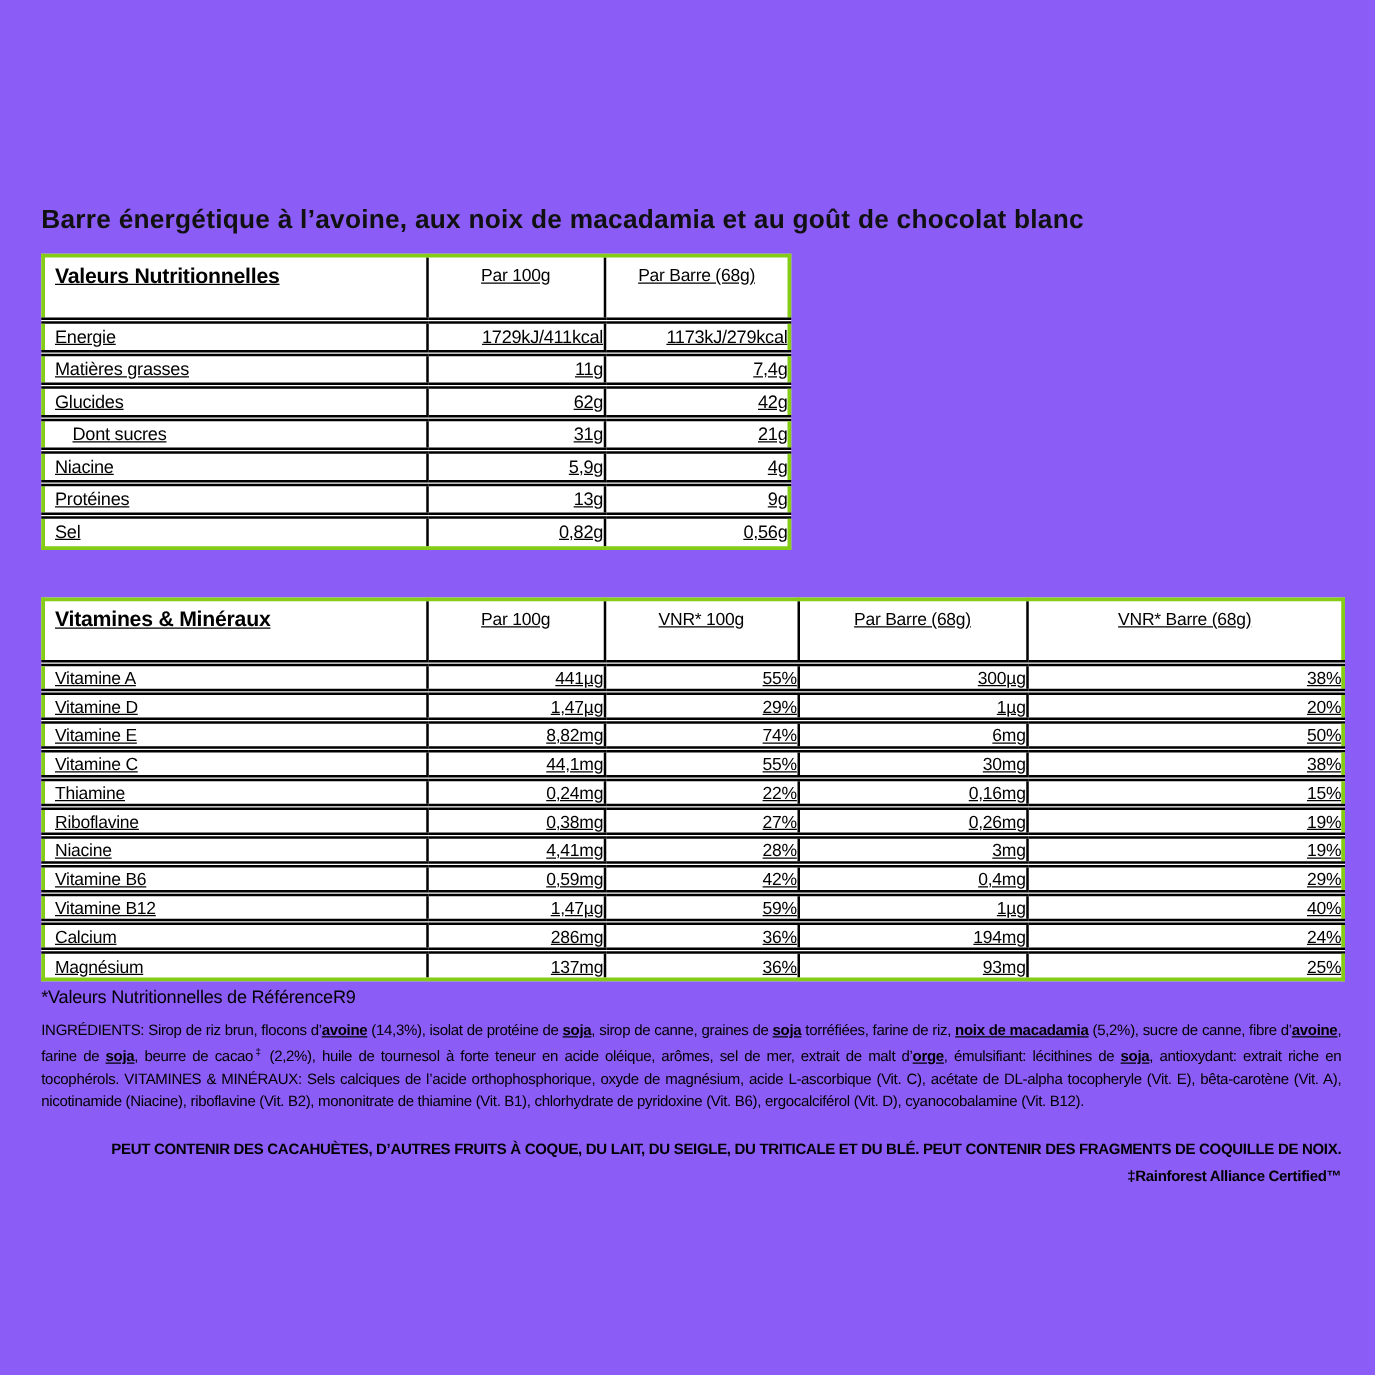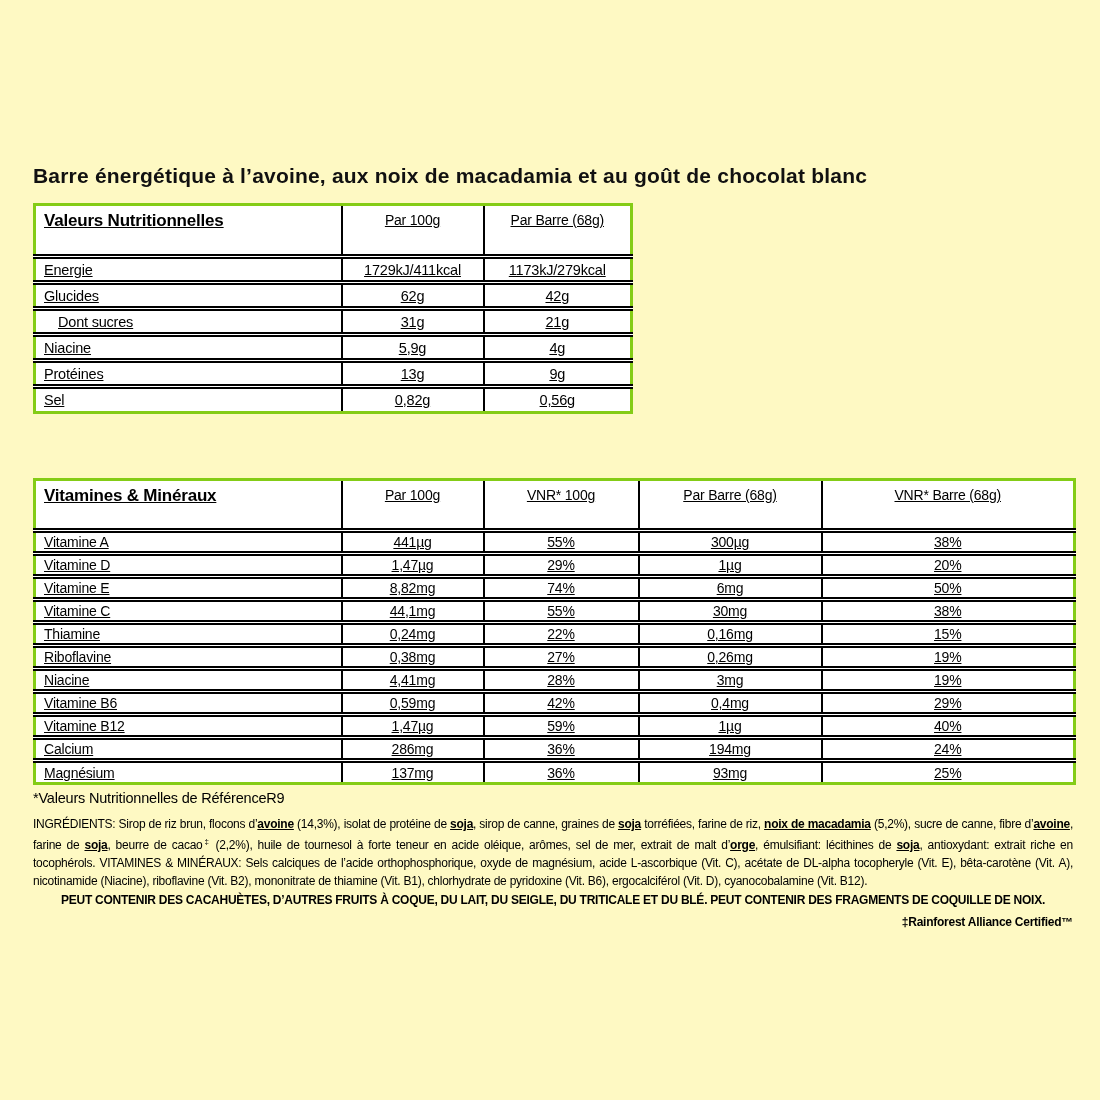--- a/index.html
+++ b/index.html
@@ -1,21 +1,21 @@
 <!DOCTYPE html>
 <html><head>
 <meta charset="utf-8">
 <style>
   * { margin: 0; padding: 0; box-sizing: border-box; }
   html, body { background: #ffffff; }
   .page {
     position: relative;
     width: 1100px;
     height: 1100px;
-    background: #fef9c3;
+    background: #8b5cf6;
     color: #000000;
     font-family: "Liberation Sans", sans-serif;
     overflow: hidden;
   }
   .product-title {
     position: absolute;
     left: 33px;
     top: 164px;
     width: 1040px;
     font-size: 21px;
@@ -54,21 +54,21 @@
     text-align: center;
     font-size: 14px;
     padding-top: 6px;
   }
   #table-nutrition thead th { height: 52px; }
   #table-nutrition tbody td { height: 26px; font-size: 14.5px; }
   #table-vitamins thead th { height: 51px; }
   #table-vitamins tbody td { height: 23px; font-size: 14px; }
   td.lbl { text-align: left; padding-left: 8px; }
   td.lbl.indent { padding-left: 22px; }
-  td.val { text-align: center; }
+  td.val { text-align: right; }
   .footnote-row {
     position: absolute;
     left: 33px;
     top: 790px;
     width: 1040px;
     display: flex;
     font-size: 14.5px;
     letter-spacing: -0.2px;
   }
   .bottom-block {
@@ -77,23 +77,23 @@
     top: 815px;
     width: 1040px;
     font-size: 12px;
     line-height: 18px;
     letter-spacing: -0.25px;
   }
   .ingredients { text-align: justify; }
   .ingredients .bu { font-weight: bold; text-decoration: underline; }
   .ingredients .sup { vertical-align: super; font-size: 0.65em; }
   .allergen {
-    margin-top: 1px;
+    margin-top: 20px;
     font-weight: bold;
-    text-align: center;
+    text-align: right;
   }
   .certification {
     margin-top: 4px;
     text-align: right;
     font-weight: bold;
     font-size: 12px;
   }
 </style>
 </head>
 <body>
@@ -113,20 +113,25 @@
         <th class="tbl-title">Valeurs Nutritionnelles</th>
         <th class="col-head">Par 100g</th>
         <th class="col-head">Par Barre (68g)</th>
       </tr>
     </thead>
     <tbody>
         <tr>
           <td class="lbl">Energie</td>
           <td class="val">1729kJ/411kcal</td>
           <td class="val">1173kJ/279kcal</td>
+        </tr>
+        <tr>
+          <td class="lbl">Matières grasses</td>
+          <td class="val">11g</td>
+          <td class="val">7,4g</td>
         </tr>
         <tr>
           <td class="lbl">Glucides</td>
           <td class="val">62g</td>
           <td class="val">42g</td>
         </tr>
         <tr>
           <td class="lbl indent">Dont sucres</td>
           <td class="val">31g</td>
           <td class="val">21g</td>

